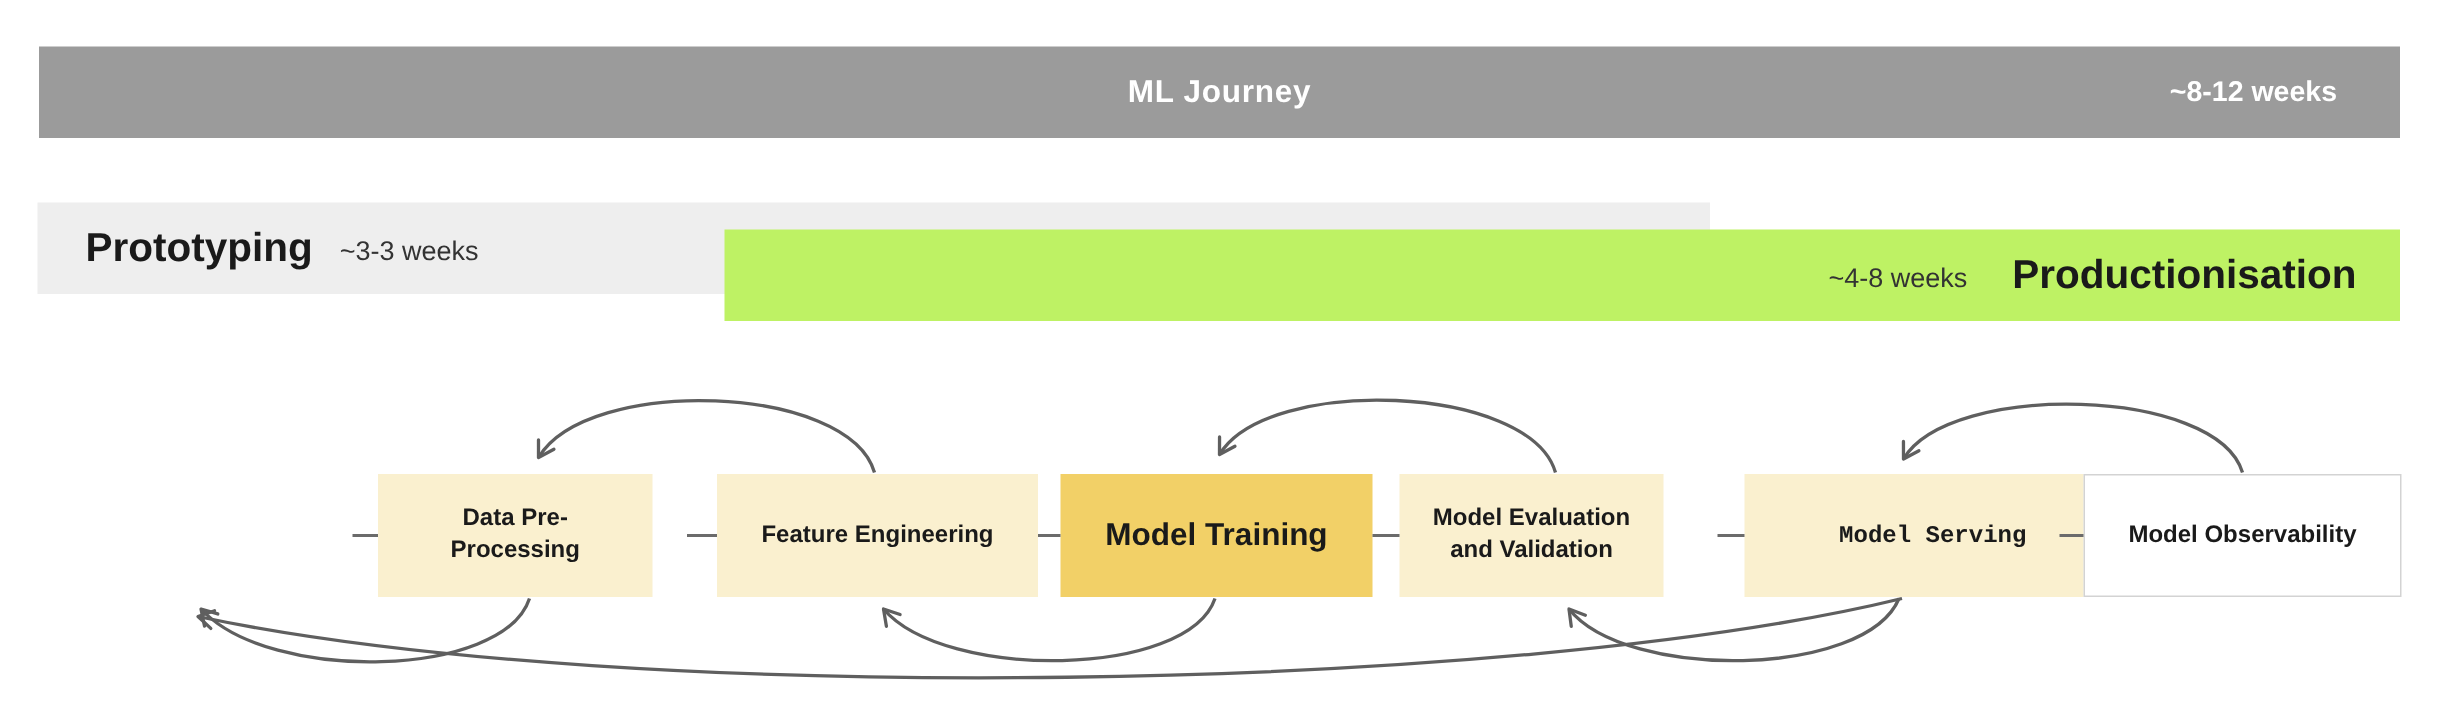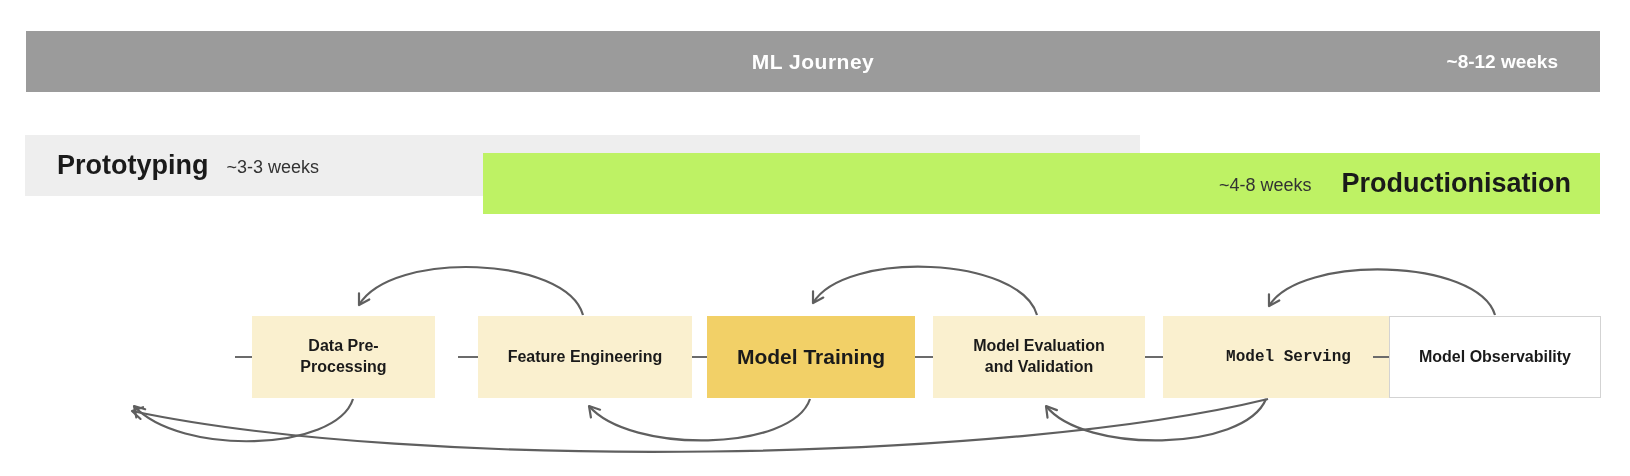--- a/index.html
+++ b/index.html
@@ -102,21 +102,21 @@
   }
   .stage-neutral { background: #ffffff; border: 1px solid #d3d3d3; }
   .stage-light   { background: #faf0cf; border: none; }
   .stage-strong  { background: #f2d067; border: none; }
   .stage-strong .stage-label { font-size: 21px; }
 
   .stage-1 { left: 23px;   width: 212px; }
   .stage-2 { left: 252px;  width: 183px; }
   .stage-3 { left: 478px;  width: 214px; }
   .stage-4 { left: 707px;  width: 208px; }
-  .stage-5 { left: 933px;  width: 212px; }
+  .stage-5 { left: 933px;  width: 176px; }
   .stage-6 { left: 1163px; width: 251px; font-family: Liberation Mono, monospace; }
   .stage-7 { left: 1389px; width: 212px; }
 
   
   .arrows-layer {
     position: absolute;
     left: 0; top: 0;
     width: 1630px; height: 476px;
     z-index: 4;
     pointer-events: none;

